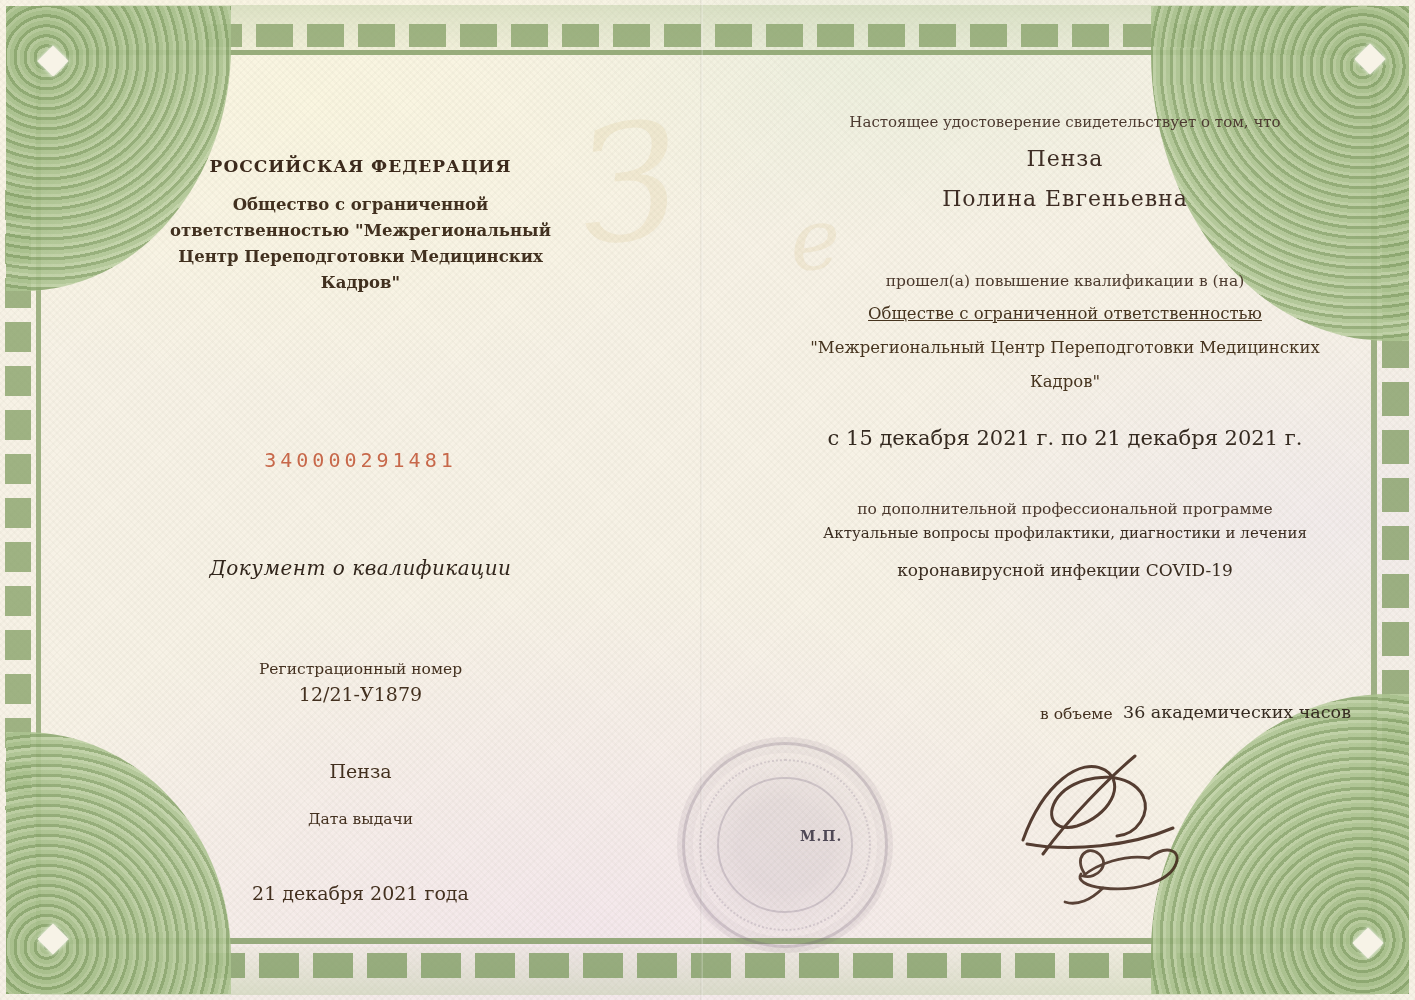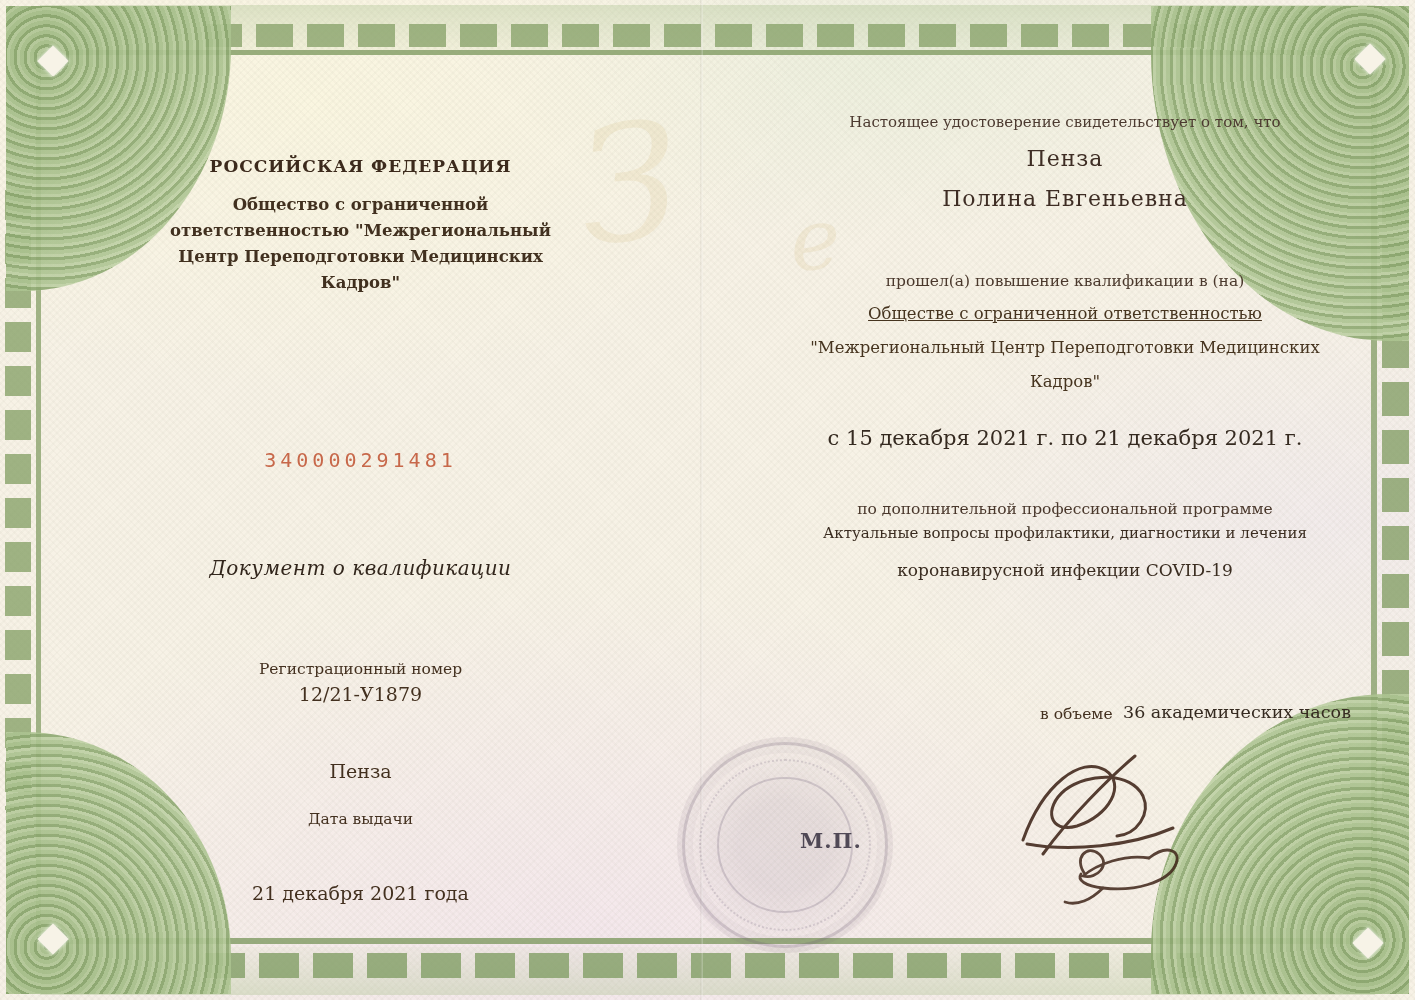--- a/index.html
+++ b/index.html
@@ -101,21 +101,21 @@
   .vol-value { left:1123px; top:702px; font-size:17.5px; color:#352a20; }
   
   .seal { left:682px; top:742px; width:200px; height:200px; border-radius:50%;
           border:3px solid rgba(115,100,120,.30); filter:blur(.7px);
           box-shadow:inset 0 0 0 8px rgba(115,100,120,.06), 0 0 0 5px rgba(115,100,120,.10);
           background:radial-gradient(circle, rgba(120,105,125,.12) 0 32%, rgba(120,105,125,.04) 60%, transparent 70%); }
   .seal-inner { position:absolute; left:32px; top:32px; right:32px; bottom:32px;
                 border:2px solid rgba(115,100,125,.25); border-radius:50%; }
   .seal-dots  { position:absolute; left:14px; top:14px; right:14px; bottom:14px; border-radius:50%;
                 border:2px dotted rgba(115,100,125,.22); }
-  .seal-mp { left:800px; top:828px; font-size:21px; font-weight:bold;
+  .seal-mp { left:800px; top:828px; font-size:14px; font-weight:bold;
              color:rgba(42,36,52,.80); letter-spacing:1px; }
   .sig-svg { left:985px; top:742px; }
 </style>
 </head>
 <body>
 
 <div class="page">
 
   <div class="grain"></div>
 

